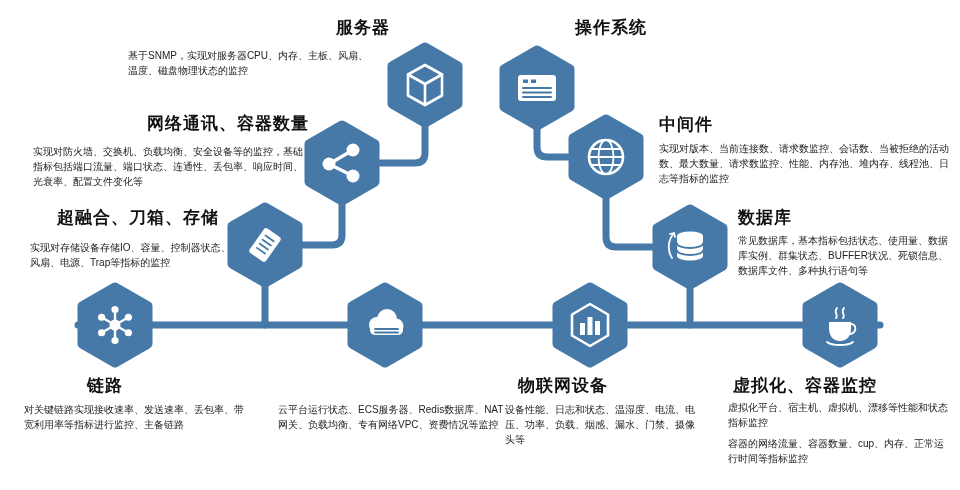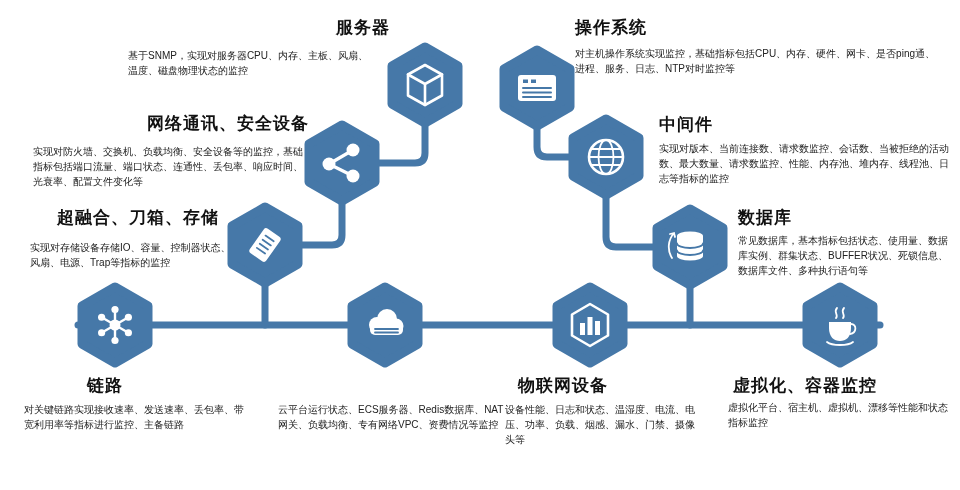--- a/index.html
+++ b/index.html
@@ -153,23 +153,22 @@
         <path class="ico-s2" d="M3,-7 C6,-10 0,-13 4,-17"></path>
         <path class="ico-s2" d="M-13,17 C-8,21 8,21 13,17"></path>
       </g>
     </g>
   </svg>
 
   <div class="t title" style="left:298px;top:16px;width:130px;text-align:center">服务器</div>
   <div class="t desc" style="left:128px;top:48px;width:240px">基于SNMP，实现对服务器CPU、内存、主板、风扇、温度、磁盘物理状态的监控</div>
 
   <div class="t title" style="left:575px;top:16px">操作系统</div>
-  <div class="t desc" style="left:575px;top:46px;width:368px">对主机操作系统实现监控，基础指标包括CPU、内存、硬件、网卡、是否ping通、进程、服务、日志、NTP对时监控等</div>
 
-  <div class="t title" style="left:118px;top:112px;width:220px;text-align:center">网络通讯、安全设备</div>
+  <div class="t title" style="left:118px;top:112px;width:220px;text-align:center">网络通讯、容器数量</div>
   <div class="t desc" style="left:33px;top:144px;width:272px">实现对防火墙、交换机、负载均衡、安全设备等的监控，基础指标包括端口流量、端口状态、连通性、丢包率、响应时间、光衰率、配置文件变化等</div>
 
   <div class="t title" style="left:659px;top:113px">中间件</div>
   <div class="t desc" style="left:659px;top:141px;width:292px">实现对版本、当前连接数、请求数监控、会话数、当被拒绝的活动数、最大数量、请求数监控、性能、内存池、堆内存、线程池、日志等指标的监控</div>
 
   <div class="t title" style="left:32px;top:206px;width:212px;text-align:center">超融合、刀箱、存储</div>
   <div class="t desc" style="left:30px;top:240px;width:208px">实现对存储设备存储IO、容量、控制器状态、风扇、电源、Trap等指标的监控</div>
 
   <div class="t title" style="left:738px;top:206px">数据库</div>
   <div class="t desc" style="left:738px;top:233px;width:214px">常见数据库，基本指标包括状态、使用量、数据库实例、群集状态、BUFFER状况、死锁信息、数据库文件、多种执行语句等</div>
@@ -178,15 +177,16 @@
   <div class="t desc" style="left:24px;top:402px;width:224px">对关键链路实现接收速率、发送速率、丢包率、带宽利用率等指标进行监控、主备链路</div>
 
   <div class="t desc center" style="left:278px;top:402px;width:226px">云平台运行状态、ECS服务器、Redis数据库、NAT网关、负载均衡、专有网络VPC、资费情况等监控</div>
 
   <div class="t desc" style="left:505px;top:402px;width:196px">设备性能、日志和状态、温湿度、电流、电压、功率、负载、烟感、漏水、门禁、摄像头等</div>
   <div class="t title" style="left:498px;top:374px;width:130px;text-align:center">物联网设备</div>
 
   <div class="t title" style="left:705px;top:374px;width:200px;text-align:center">虚拟化、容器监控</div>
   <div class="t desc" style="left:728px;top:400px;width:222px">
     <p>虚拟化平台、宿主机、虚拟机、漂移等性能和状态指标监控</p>
+    <p>容器的网络流量、容器数量、cup、内存、正常运行时间等指标监控</p>
   </div>
 
 </div>
 
 </body></html>

